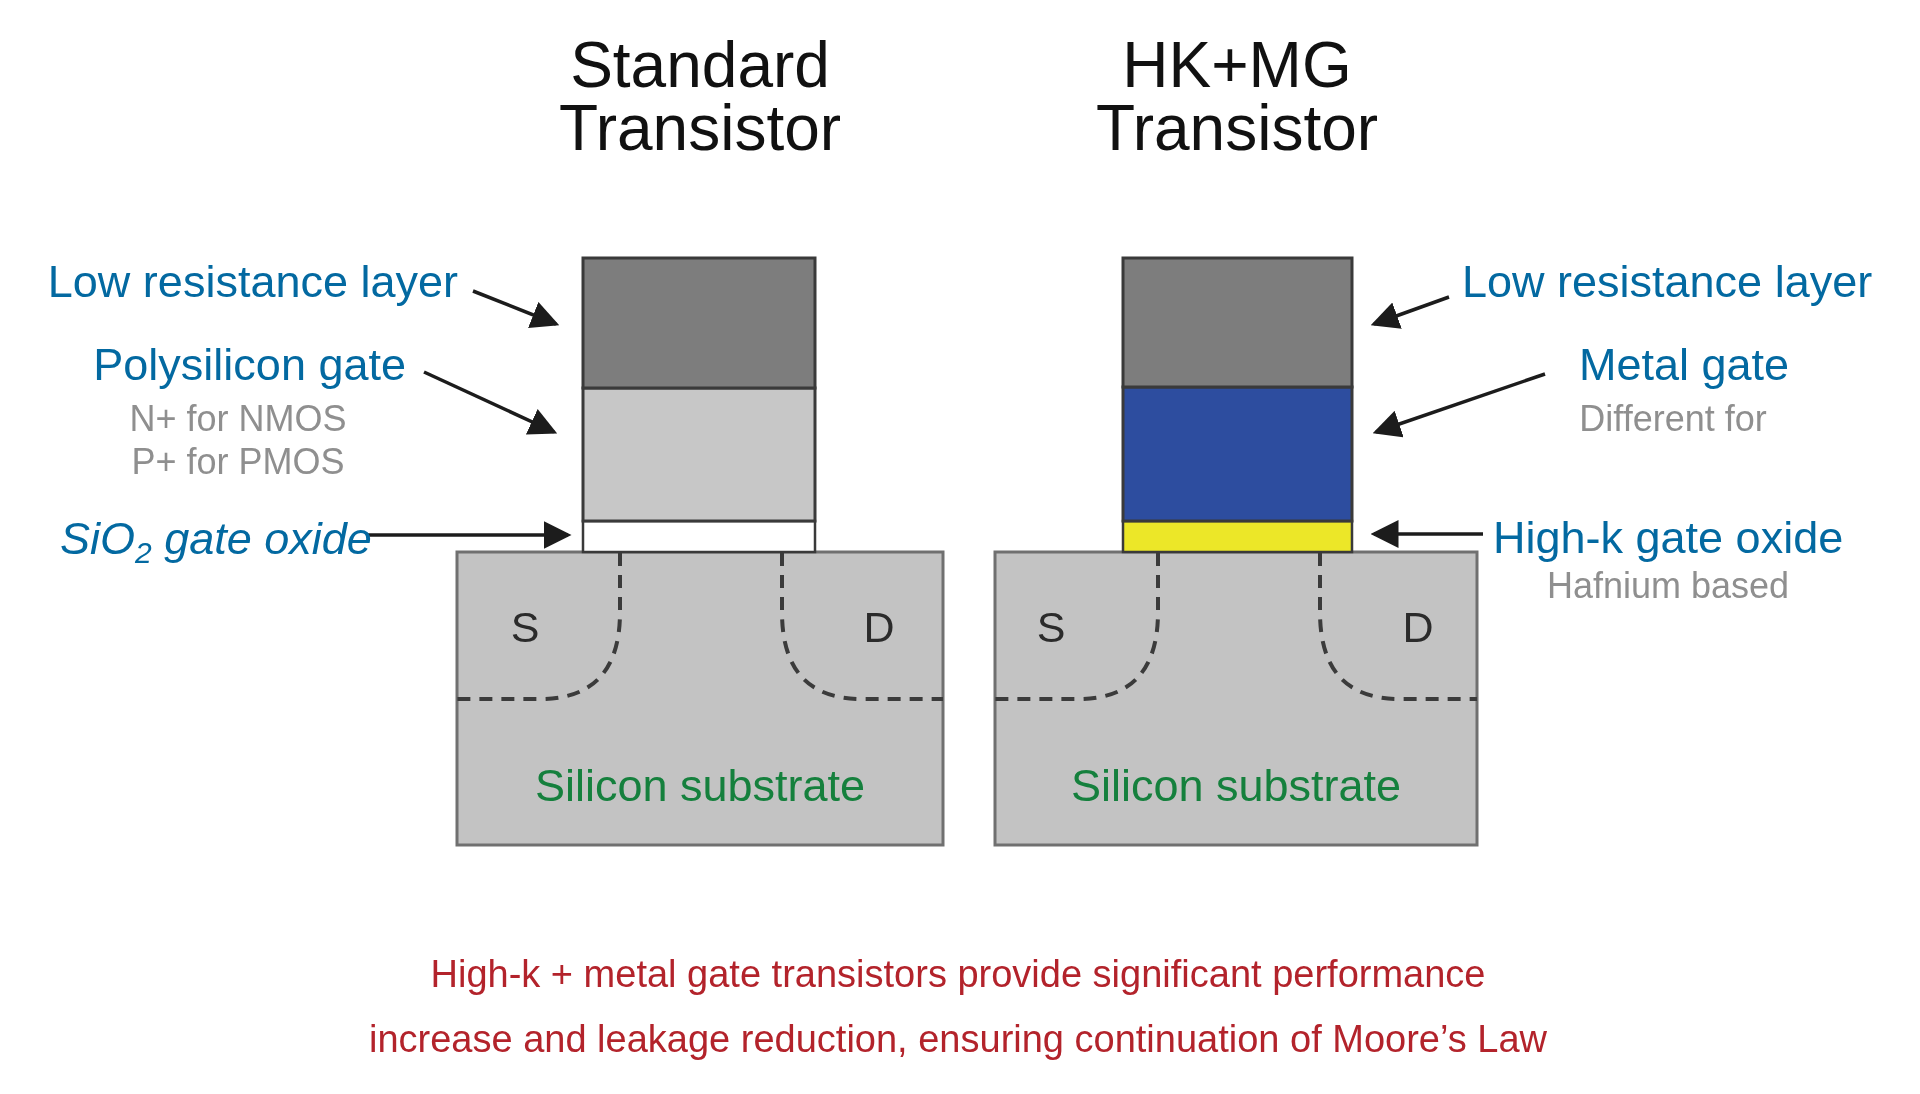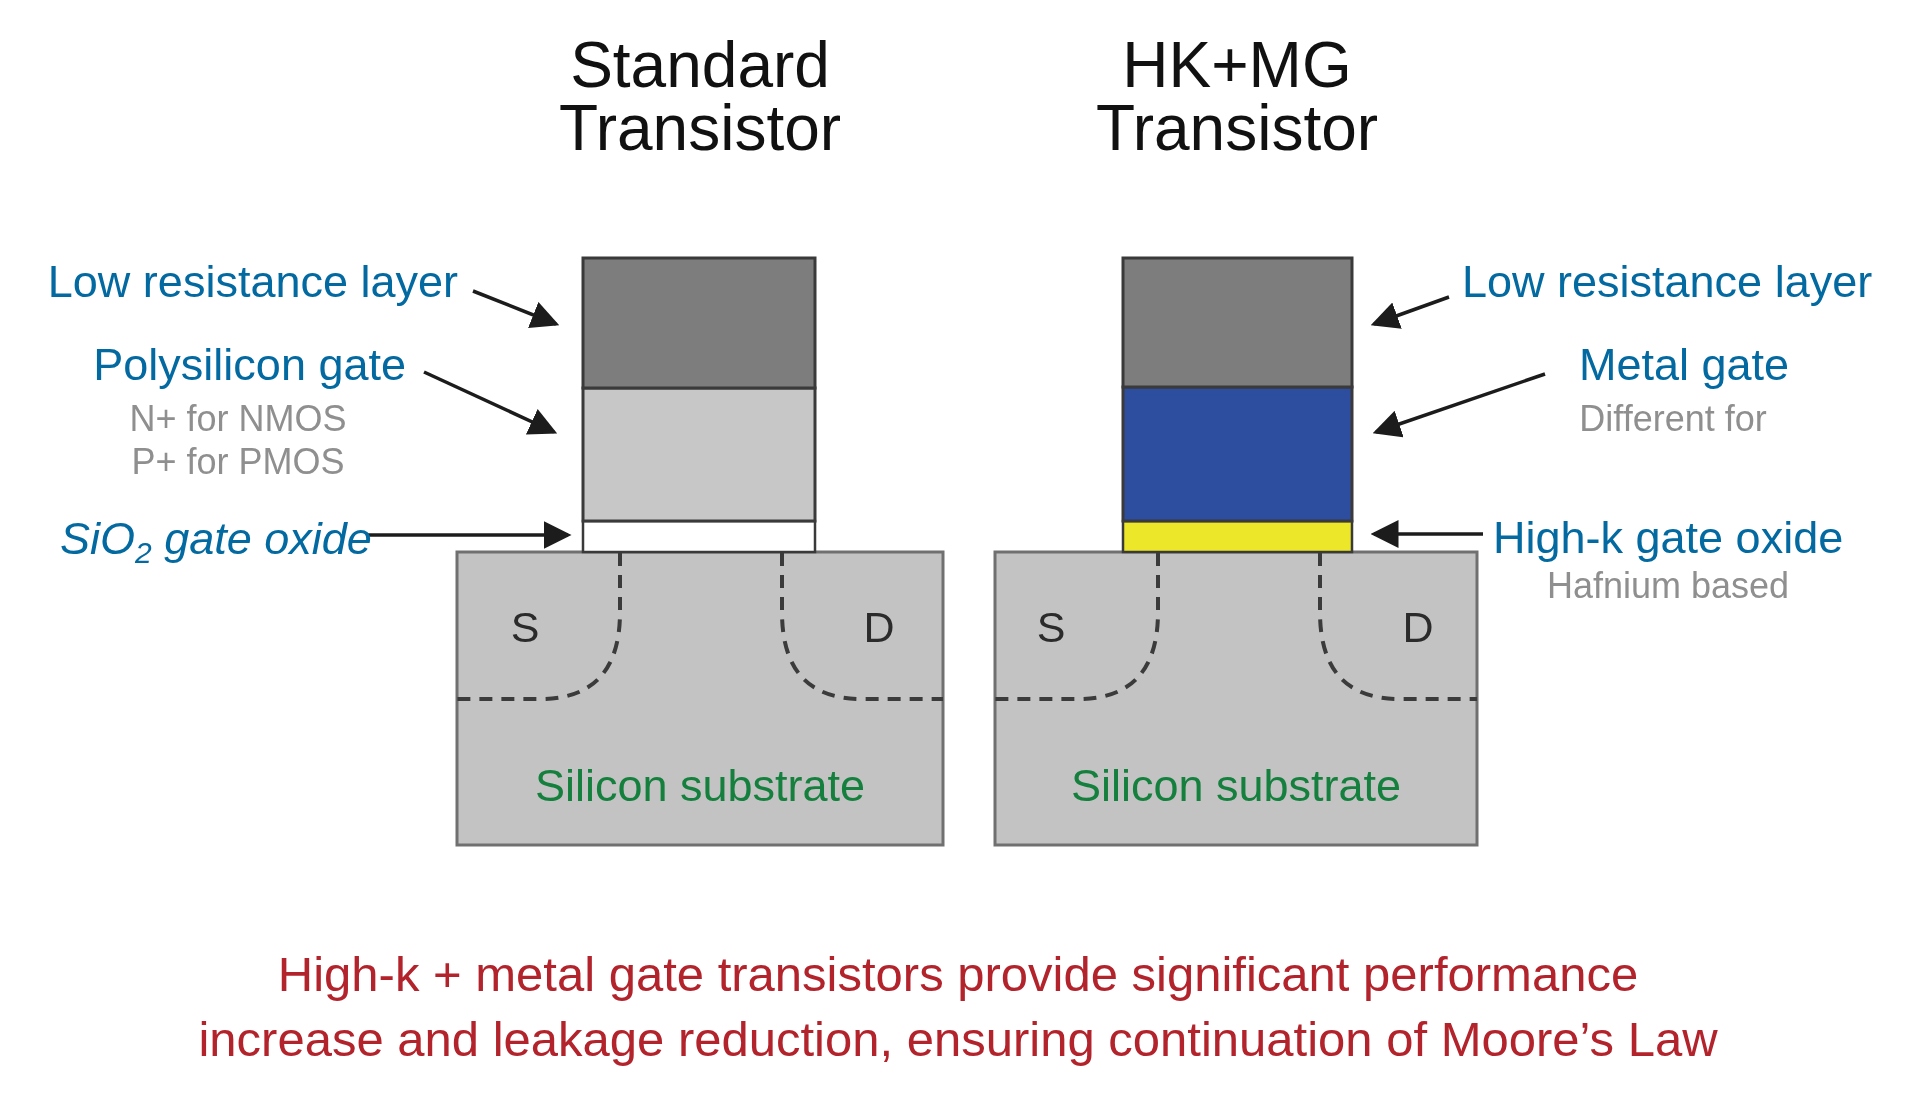--- a/index.html
+++ b/index.html
@@ -12,21 +12,21 @@
   .main-lbl{font-size:45px;color:#0369a1;}
   .sub-lbl{font-size:36px;color:#8f8f8f;transform:translateX(-50%);}
   .title{font-size:64px;line-height:63px;text-align:center;transform:translateX(-50%);color:#111;}
   .sd{font-size:43px;color:#2b2b2b;transform:translate(-50%,-50%);}
   .substrate-lbl{font-size:45px;color:#15803d;transform:translate(-50%,-50%);}
   .right-aligned{text-align:right;}
   .centered{transform:translateX(-50%);}
   .subscript{font-size:30px;vertical-align:-9px;}
   #caption{
     position:absolute;left:958px;top:942px;transform:translateX(-50%);
-    text-align:center;font-size:49px;line-height:65px;white-space:nowrap;
+    text-align:center;font-size:38px;line-height:65px;white-space:nowrap;
   }
 </style>
 </head>
 <body>
 
 <div id="stage">
 
   <svg id="diagram-svg" width="1920" height="1094" viewBox="0 0 1920 1094">
     <defs>
       <marker id="ah" markerWidth="8" markerHeight="8" refX="7" refY="4" orient="auto">

